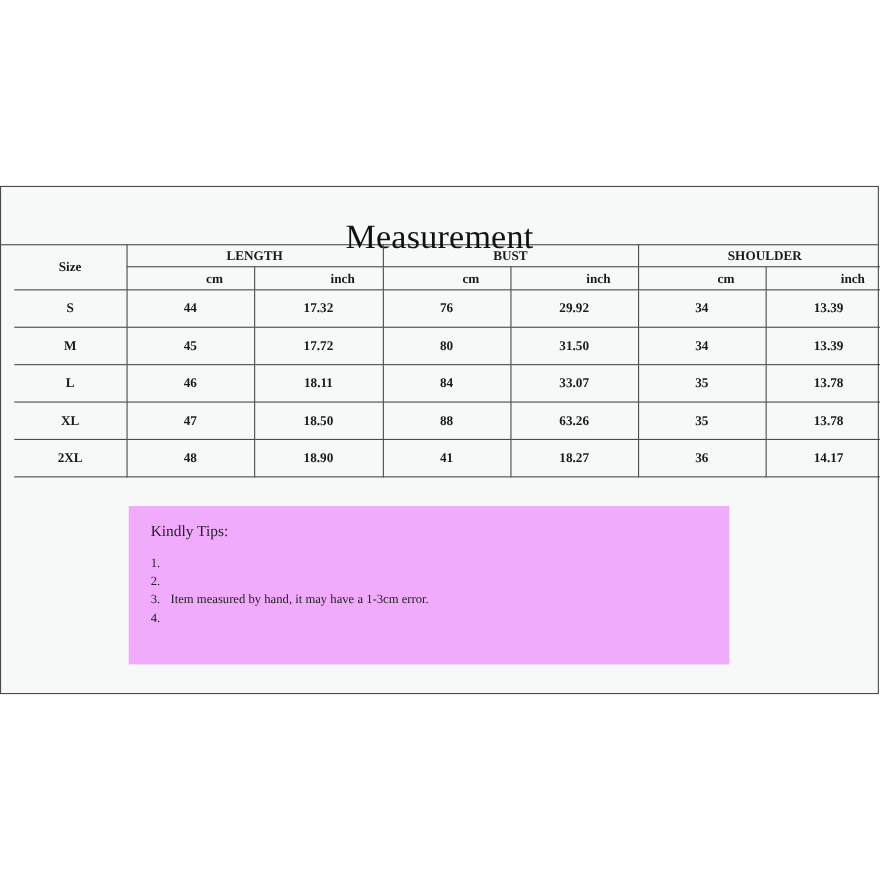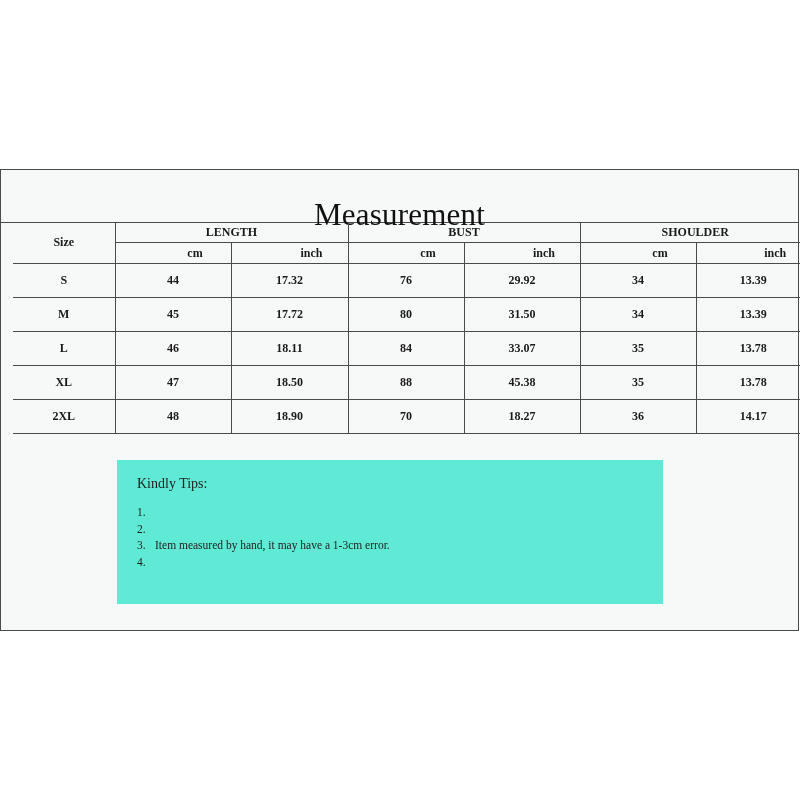--- a/index.html
+++ b/index.html
@@ -25,21 +25,21 @@
     font-weight: bold; font-size: 12px; padding: 0; color: #1a1a1a;
   }
   table.grid tr.h1 th { height: 20px; }
   table.grid tr.h2 th { height: 20px; padding-left: 44px; }
   table.grid tr.data td { height: 33px; }
   table.grid tr:first-child th { border-top: none; }
   table.grid th:first-child, table.grid td:first-child { border-left: none; }
   table.grid th:last-child, table.grid td:last-child { border-right: none; }
   .tips {
     position: absolute; left: 116px; top: 290px; width: 546px; height: 144px;
-    background: #5eead4; box-sizing: border-box; padding: 16px 20px 0 20px;
+    background: #f0abfc; box-sizing: border-box; padding: 16px 20px 0 20px;
   }
   .tips-title { font-size: 14px; color: #222; margin: 0 0 12px 0; font-weight: normal; }
   .tips ol { margin: 0; padding: 0; list-style: none; }
   .tips li { font-size: 11.5px; line-height: 16.5px; color: #222; display: flex; }
   .tips li .num { width: 18px; flex: 0 0 18px; }
   .tips li .txt { flex: 1; max-width: 450px; }
 </style>
 </head>
 <body>
 
@@ -98,29 +98,29 @@
       <td>84</td>
       <td>33.07</td>
       <td>35</td>
       <td>13.78</td>
     </tr>
     <tr class="data">
       <td>XL</td>
       <td>47</td>
       <td>18.50</td>
       <td>88</td>
-      <td>45.38</td>
+      <td>63.26</td>
       <td>35</td>
       <td>13.78</td>
     </tr>
     <tr class="data">
       <td>2XL</td>
       <td>48</td>
       <td>18.90</td>
-      <td>70</td>
+      <td>41</td>
       <td>18.27</td>
       <td>36</td>
       <td>14.17</td>
     </tr>
   </tbody>
     </table>
 
   <div class="tips">
     <div class="tips-title">Kindly Tips:</div>
     <ol>

